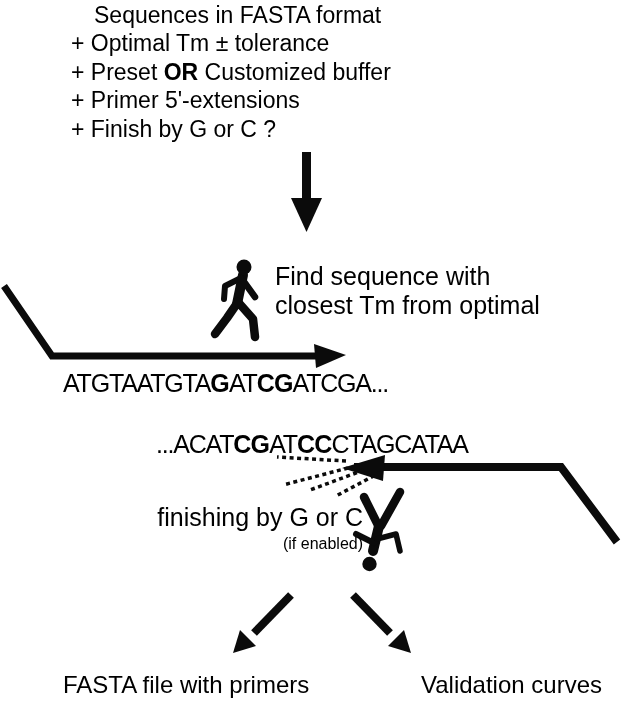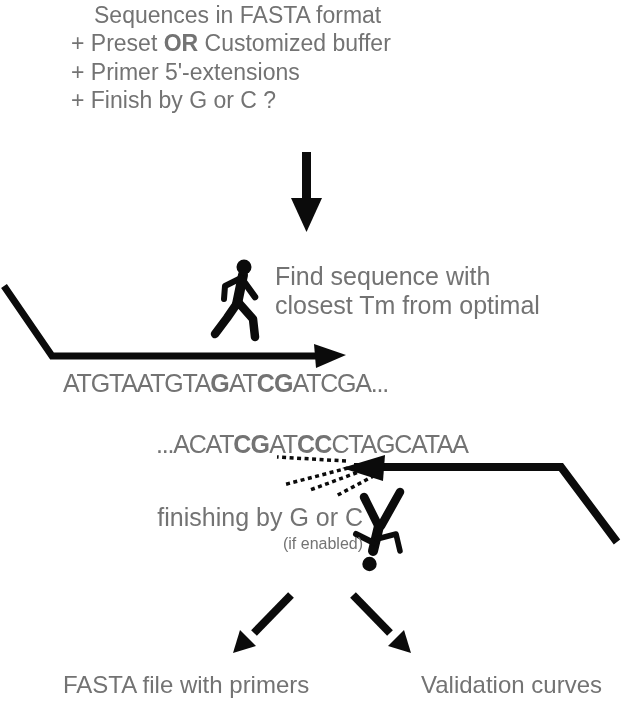--- a/index.html
+++ b/index.html
@@ -1,18 +1,18 @@
 <!DOCTYPE html>
 <html><head>
 <meta charset="utf-8">
 <style>
   html,body{margin:0;padding:0;background:#ffffff;}
   .canvas{
     position:relative;width:624px;height:705px;background:#ffffff;
-    font-family:"Liberation Sans",sans-serif;color:#737373;overflow:hidden;
+    font-family:"Liberation Sans",sans-serif;color:#000000;overflow:hidden;
   }
   .art{position:absolute;left:0;top:0;}
   .art .ink{fill:#0b0b0b;}
   .art .stroke{stroke:#0b0b0b;fill:none;}
   .tx{position:absolute;white-space:nowrap;}
   .input-block{left:71px;top:1px;font-size:23px;line-height:28.4px;}
   .input-block .first{padding-left:23px;}
   .input-block b{font-weight:700;}
   .find-step{left:275px;top:262px;font-size:25px;line-height:29px;}
   .seq{font-size:25px;letter-spacing:-1.2px;}
@@ -78,20 +78,21 @@
       <polygon class="ink" points="233,653 256,646 240,630"></polygon>
     </g>
     <g>
       <path class="stroke" d="M353 595 L390 633" stroke-width="8"></path>
       <polygon class="ink" points="411,653 404,630 388,646"></polygon>
     </g>
   </svg>
 
   <div class="tx input-block">
     <div class="first">Sequences in FASTA format</div>
+    <div>+ Optimal Tm ± tolerance</div>
     <div><span>+ Preset </span><b>OR</b><span> Customized buffer</span></div>
     <div>+ Primer 5'-extensions</div>
     <div>+ Finish by G or C ?</div>
   </div>
 
   <div class="tx find-step">
     <div>Find sequence with</div>
     <div>closest Tm from optimal</div>
   </div>
 

